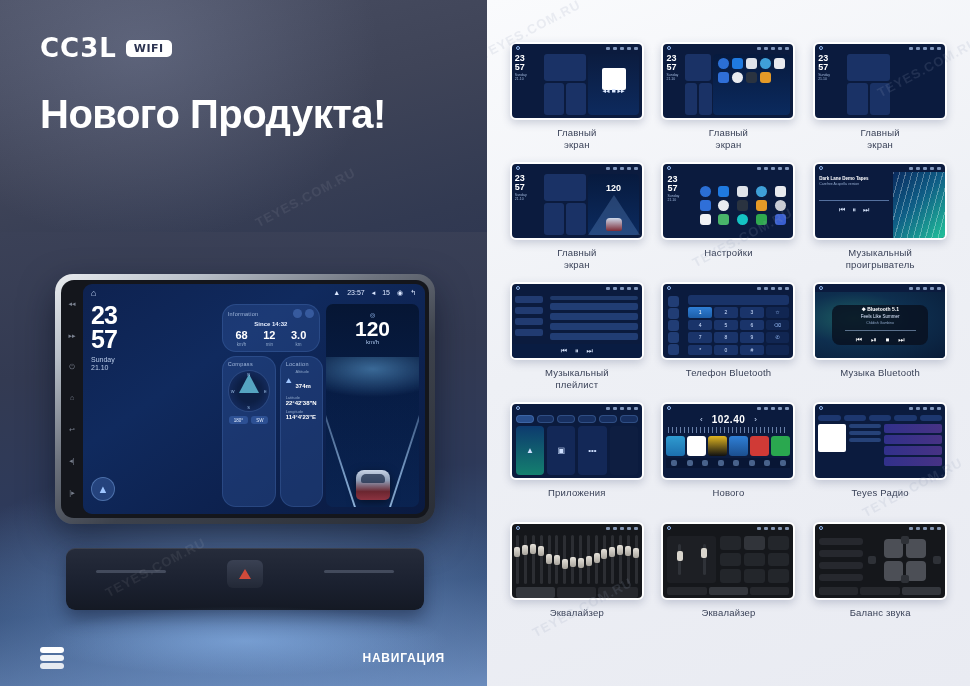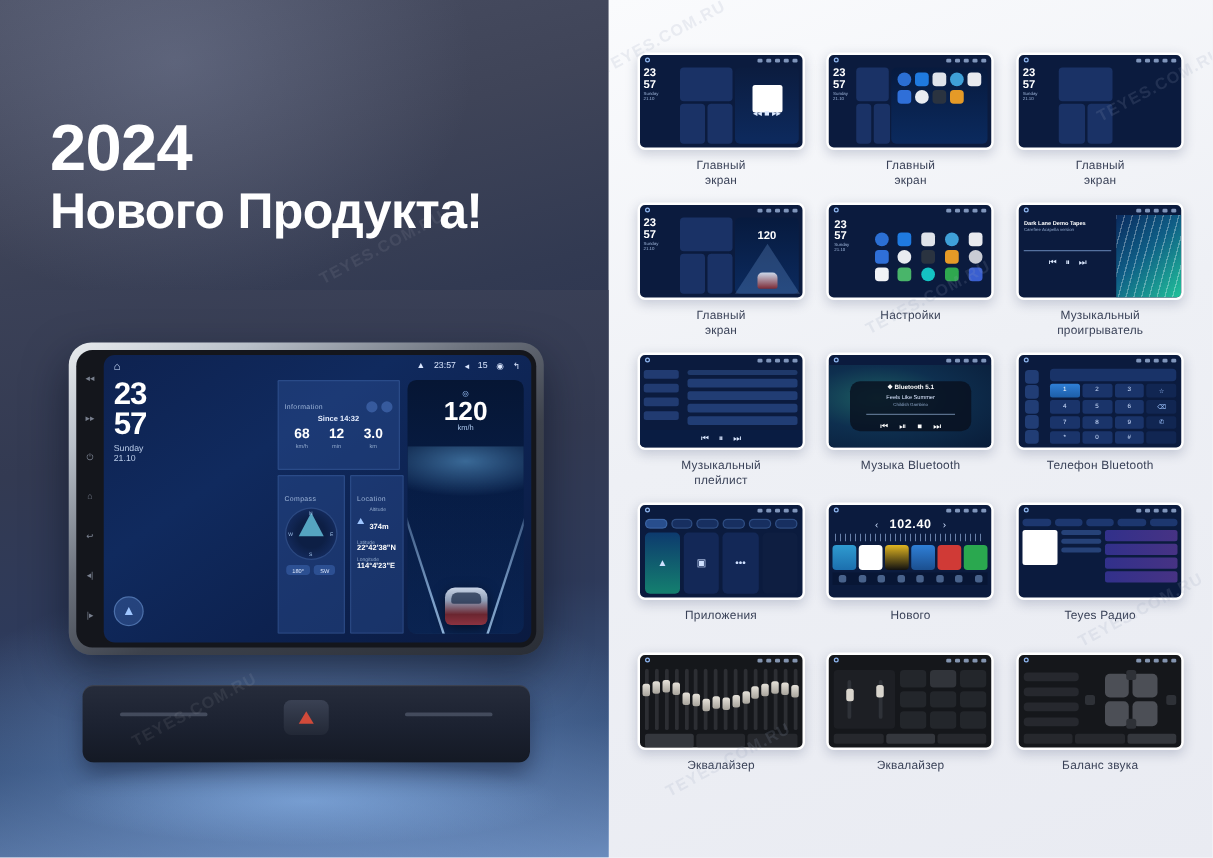--- a/index.html
+++ b/index.html
@@ -103,21 +103,21 @@
   .clock-hh, .clock-mm { font-size:25px; font-weight:700; color:#fff; line-height:.95; letter-spacing:-1px;}
   .clock-sub { font-size:7px; color:#b9cbe8; margin-top:4px; line-height:1.25; }
   .hud-btn {
     width:24px; height:24px; border-radius:50%;
     background:rgba(120,170,255,.22); border:1px solid rgba(150,195,255,.35);
     display:flex; align-items:center; justify-content:center; color:#9fc6ff; font-size:11px;
     margin-top:auto; margin-bottom:6px;
   }
   .card {
     background:rgba(45,80,150,.42); border:1px solid rgba(110,160,235,.18);
-    border-radius:1px; padding:16px 5px;
+    border-radius:14px; padding:4px 5px;
   }
   .card-title { font-size:5.5px; color:#9fb6da; letter-spacing:.3px; }
   .info-head { display:flex; align-items:center; justify-content:space-between; margin-bottom:3px; }
   .info-head .dots { display:flex; gap:3px; }
   .dot-btn { width:9px; height:9px; border-radius:50%; background:rgba(120,170,255,.3); }
   .since { font-size:6px; color:#e6eeff; text-align:center; font-weight:700; margin-bottom:3px;}
   .stats { display:flex; justify-content:space-around; }
   .stats .s { text-align:center; }
   .stats .sv { font-size:11px; color:#fff; font-weight:700; line-height:1; }
   .stats .sl { font-size:4.5px; color:#8fa8cc; margin-top:1px; }
@@ -366,23 +366,26 @@
 </style>
 </head>
 <body>
 
 <div id="root">
 
   <div id="left-panel">
     <div class="glow-tl"></div>
     <div class="glow-br"></div>
 
+    <div id="brand">
+      <span class="brand-word">CC3L</span>
+      <span class="brand-badge">WIFI</span>
+    </div>
 
     <div id="headline">
-      <div class="year">2024</div>
       <div class="line">Нового Продукта!</div>
     </div>
 
     <div id="dash-scene">
       <div id="dash-bg"></div>
 
       <div id="bezel">
         <div id="bezel-inner">
 
           <div id="sidekeys">
@@ -505,20 +508,28 @@
             <span class="tri"></span>
           </div>
         <span class="vent-slat vs1"></span>
         <span class="vent-slat vs2"></span>
       </div>
       <div id="dash-lowglow"></div>
     </div>
 
     <div class="glow-bot"></div>
 
+    <div id="left-footer">
+      <div id="stack-icon">
+          <i></i>
+          <i></i>
+          <i></i>
+        </div>
+      <div id="nav-label">НАВИГАЦИЯ</div>
+    </div>
 
     <div class="wm dark" style="left:250px;top:190px;">TEYES.COM.RU</div>
     <div class="wm dark" style="left:100px;top:560px;">TEYES.COM.RU</div>
   </div>
 
   <div id="right-panel">
     <div id="grid">
         <div class="cell">
           <div class="thumb">
         <div class="tsb">
@@ -754,49 +765,20 @@
                 <div class="tr"></div>
               </div>
         <div class="m-pl-bar">
                 <span>⏮</span>
                 <span>⏸</span>
                 <span>⏭</span>
               </div>
             </div>
      </div>
      <div class="cap">Музыкальный<br>плейлист</div>
-        </div>
-        <div class="cell">
-          <div class="thumb">
-        <div class="tsb">
-  <span class="l"></span>
-  <span class="r">
-                <i></i>
-                <i></i>
-                <i></i>
-                <i></i>
-                <i></i>
-              </span>
-            </div>
-            <div class="tbody m-bt">
-        <div class="panel">
-          <div class="bt">❖ Bluetooth 5.1</div>
-          <div class="t1">Feels Like Summer</div>
-          <div class="t2">Childish Gambino</div>
-          <div class="pb"></div>
-          <div class="ctr">
-                  <span>⏮</span>
-                  <span>⏯</span>
-                  <span>⏹</span>
-                  <span>⏭</span>
-                </div>
-        </div>
-            </div>
-     </div>
-     <div class="cap">Музыка Bluetooth</div>
         </div>
         <div class="cell">
           <div class="thumb">
         <div class="tsb">
   <span class="l"></span>
   <span class="r">
                 <i></i>
                 <i></i>
                 <i></i>
                 <i></i>
@@ -841,20 +823,49 @@
         <div class="tsb">
   <span class="l"></span>
   <span class="r">
                 <i></i>
                 <i></i>
                 <i></i>
                 <i></i>
                 <i></i>
               </span>
             </div>
+            <div class="tbody m-bt">
+        <div class="panel">
+          <div class="bt">❖ Bluetooth 5.1</div>
+          <div class="t1">Feels Like Summer</div>
+          <div class="t2">Childish Gambino</div>
+          <div class="pb"></div>
+          <div class="ctr">
+                  <span>⏮</span>
+                  <span>⏯</span>
+                  <span>⏹</span>
+                  <span>⏭</span>
+                </div>
+        </div>
+            </div>
+     </div>
+     <div class="cap">Музыка Bluetooth</div>
+        </div>
+        <div class="cell">
+          <div class="thumb">
+        <div class="tsb">
+  <span class="l"></span>
+  <span class="r">
+                <i></i>
+                <i></i>
+                <i></i>
+                <i></i>
+                <i></i>
+              </span>
+            </div>
             <div class="tbody m-set">
         <div class="tabs">
           <span class="on"></span>
                 <span></span>
                 <span></span>
           <span></span>
                 <span></span>
                 <span></span>
               </div>
         <div class="tiles">

